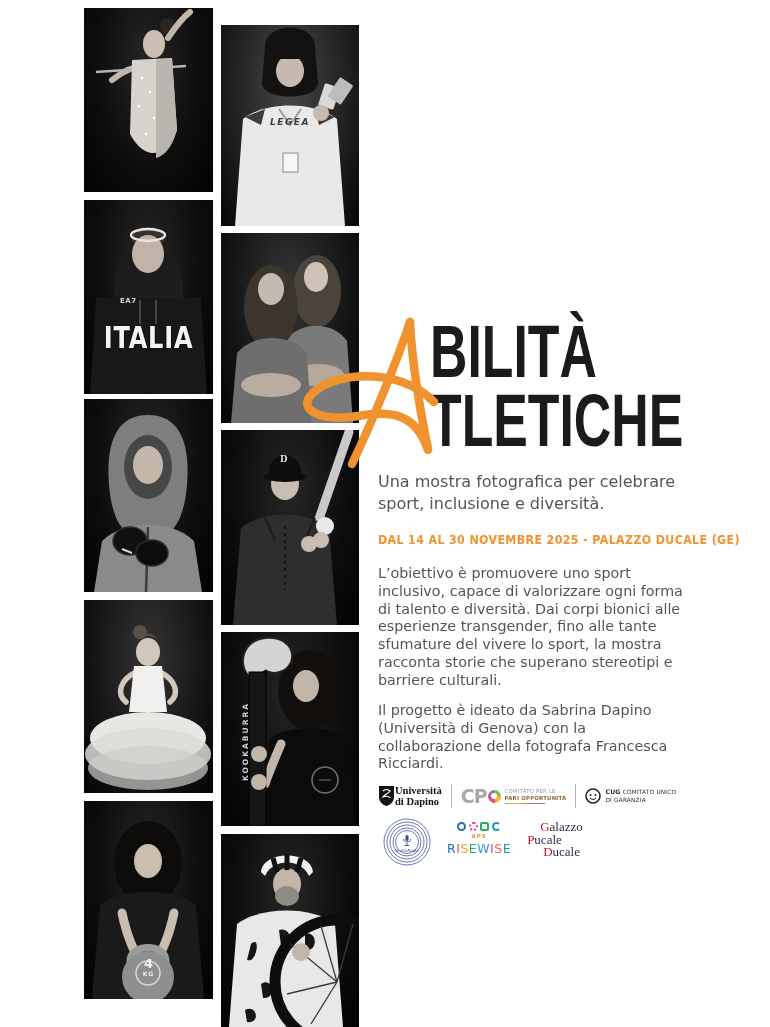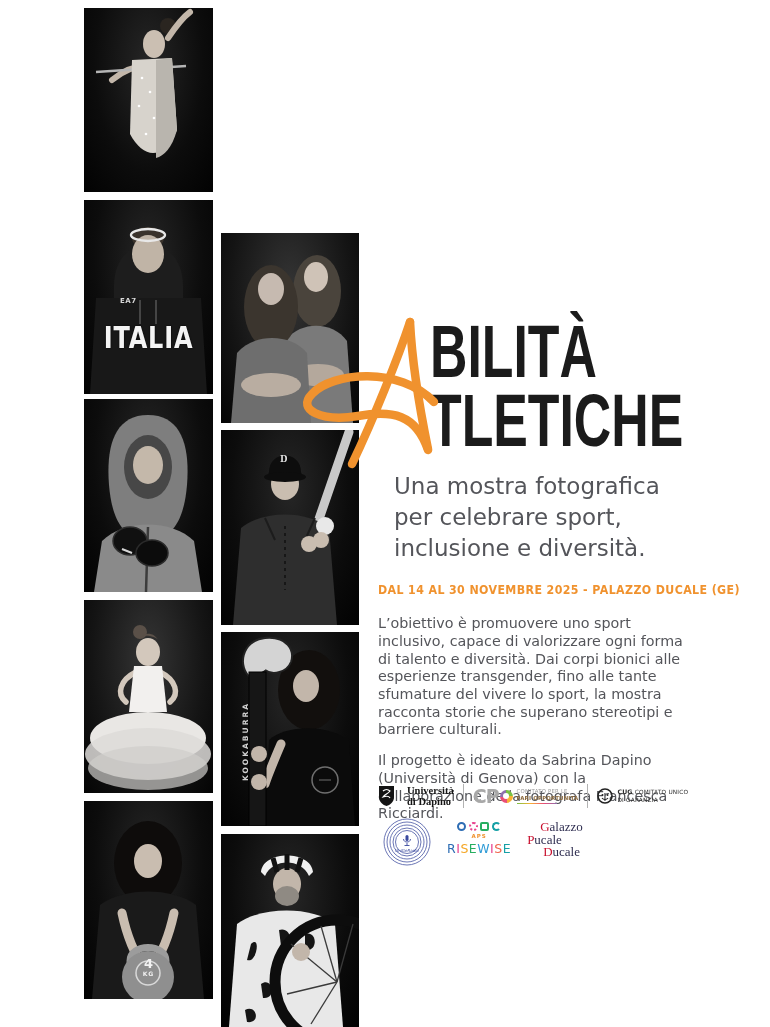--- a/index.html
+++ b/index.html
@@ -38,31 +38,31 @@
   
   .title{position:absolute;left:430px;top:320px;z-index:2;color:#1b1b1b;}
   .title-line{
     font-family:"Liberation Sans",sans-serif;font-weight:bold;font-size:74px;
     height:66px;line-height:64px;transform:scaleX(.70);transform-origin:0 50%;
     white-space:nowrap;letter-spacing:0;
   }
   .title-line+.title-line{margin-top:3px;}
   
   .copy{position:absolute;left:378px;top:471px;width:318px;color:#54555a;}
-  .subtitle{font-size:23px;line-height:1.35;margin:0 0 19px 16px;}
+  .subtitle{font-size:16px;line-height:1.35;margin:0 0 19px 0;}
   .date-line{
     font-size:11.5px;font-weight:bold;letter-spacing:.4px;color:#f0922e;
     margin:0 0 18px 0;transform:scaleX(.96);transform-origin:0 50%;white-space:nowrap;
   }
   .body-p{font-size:14.3px;line-height:1.24;margin:0 0 13px 0;width:308px;}
   
   .logos-row1{position:absolute;left:378px;top:779px;display:flex;align-items:center;gap:9px;height:34px;}
   .logos-row2{position:absolute;left:383px;top:818px;display:flex;align-items:flex-start;gap:16px;height:54px;}
   .logo-sep{width:1px;height:24px;background:#b2b2b2;}
-  .unige{display:flex;align-items:center;gap:12px;}
+  .unige{display:flex;align-items:center;gap:0;}
   .unige-text{font-family:"Liberation Serif",serif;font-weight:bold;font-size:10.5px;
     line-height:1.05;color:#141414;}
   .cpo{display:flex;align-items:center;gap:4px;}
   .cpo-mark{display:flex;align-items:center;font-weight:bold;font-size:19px;letter-spacing:-1px;text-align:center;}
   .cpo-ring{width:13px;height:13px;border-radius:50%;margin-left:1px;position:relative;
     background:conic-gradient(#7ac143 0 25%,#f9b233 25% 50%,#e94e77 50% 75%,#8e6fae 75% 100%);}
   .cpo-ring::after{content:"";position:absolute;inset:3.5px;background:#fff;border-radius:50%;}
   .cpo-text{font-size:5.4px;line-height:1.25;color:#9a9a9a;letter-spacing:.2px;}
   .cpo-text .strong{color:#8c6b3f;font-weight:bold;}
   .cpo-bar{margin-top:1px;height:1.5px;width:40px;
@@ -157,20 +157,41 @@
       <path d="M46,160 C46,142 82,142 82,160" stroke="#9c9c9c" stroke-width="7" fill="none" stroke-linecap="round"></path>
       <circle cx="64" cy="176" r="26" fill="#8f8f8f"></circle>
       <circle cx="64" cy="172" r="12" fill="none" stroke="#d9d9d9" stroke-width="1.5"></circle>
     </svg>
     <div class="ph-overlay ov-kb">
       <span class="kb-num">4</span>
       <span class="kb-unit">KG</span>
     </div>
   </figure>
 
+  <figure class="photo photo--lighter" style="left:221px;top:25px;width:138px;height:201px;" title="referee in white shirt holding cards">
+    <svg viewBox="0 0 138 201" preserveAspectRatio="none">
+      <path d="M44,22 C44,-4 94,-4 94,22 L97,58 C97,76 41,76 41,58 Z" fill="#141210"></path>
+      <ellipse cx="69" cy="46" rx="14" ry="16" fill="#c6bab0"></ellipse>
+      <path d="M52,34 C56,26 82,26 86,34 L86,30 C80,22 58,22 52,30 Z" fill="#141210"></path>
+      <rect x="52" y="26" width="34" height="8" fill="#141210"></rect>
+      <g transform="rotate(18 108 72)">
+          <rect x="100" y="60" width="16" height="23" rx="1.5" fill="#d8d8d8"></rect>
+        </g>
+      <g transform="rotate(34 118 68)">
+          <rect x="110" y="54" width="16" height="23" rx="1.5" fill="#bdbdbd"></rect>
+        </g>
+      <path d="M22,94 C44,76 94,76 116,94 L124,201 L14,201 Z" fill="#e9e9e9"></path>
+      <path d="M58,84 L69,100 L80,84" fill="none" stroke="#9b9b9b" stroke-width="2"></path>
+      <path d="M24,92 L44,84 L40,100 Z" fill="#3c3c3c"></path>
+      <path d="M114,92 L94,84 L98,100 Z" fill="#3c3c3c"></path>
+      <circle cx="100" cy="88" r="8" fill="#c6bab0"></circle>
+      <rect x="62" y="128" width="15" height="19" fill="#f6f6f6" stroke="#8a8a8a" stroke-width="1"></rect>
+    </svg>
+    <div class="ph-overlay ov-legea">LEGEA</div>
+  </figure>
 
   <figure class="photo photo--mid" style="left:221px;top:233px;width:138px;height:190px;" title="two young athletes with crossed arms">
     <svg viewBox="0 0 138 190" preserveAspectRatio="none">
       <ellipse cx="96" cy="58" rx="24" ry="36" fill="#4a443c"></ellipse>
       <ellipse cx="95" cy="44" rx="12" ry="15" fill="#cfc3b7"></ellipse>
       <path d="M66,106 C80,88 112,88 126,108 L132,190 L62,190 Z" fill="#7a7a7a"></path>
       <ellipse cx="97" cy="142" rx="26" ry="11" fill="#b4a89c"></ellipse>
       <ellipse cx="50" cy="74" rx="27" ry="42" fill="#3b352e"></ellipse>
       <ellipse cx="50" cy="56" rx="13" ry="16" fill="#c6bab0"></ellipse>
       <path d="M16,120 C32,100 70,100 86,120 L90,190 L10,190 Z" fill="#6e6e6e"></path>

